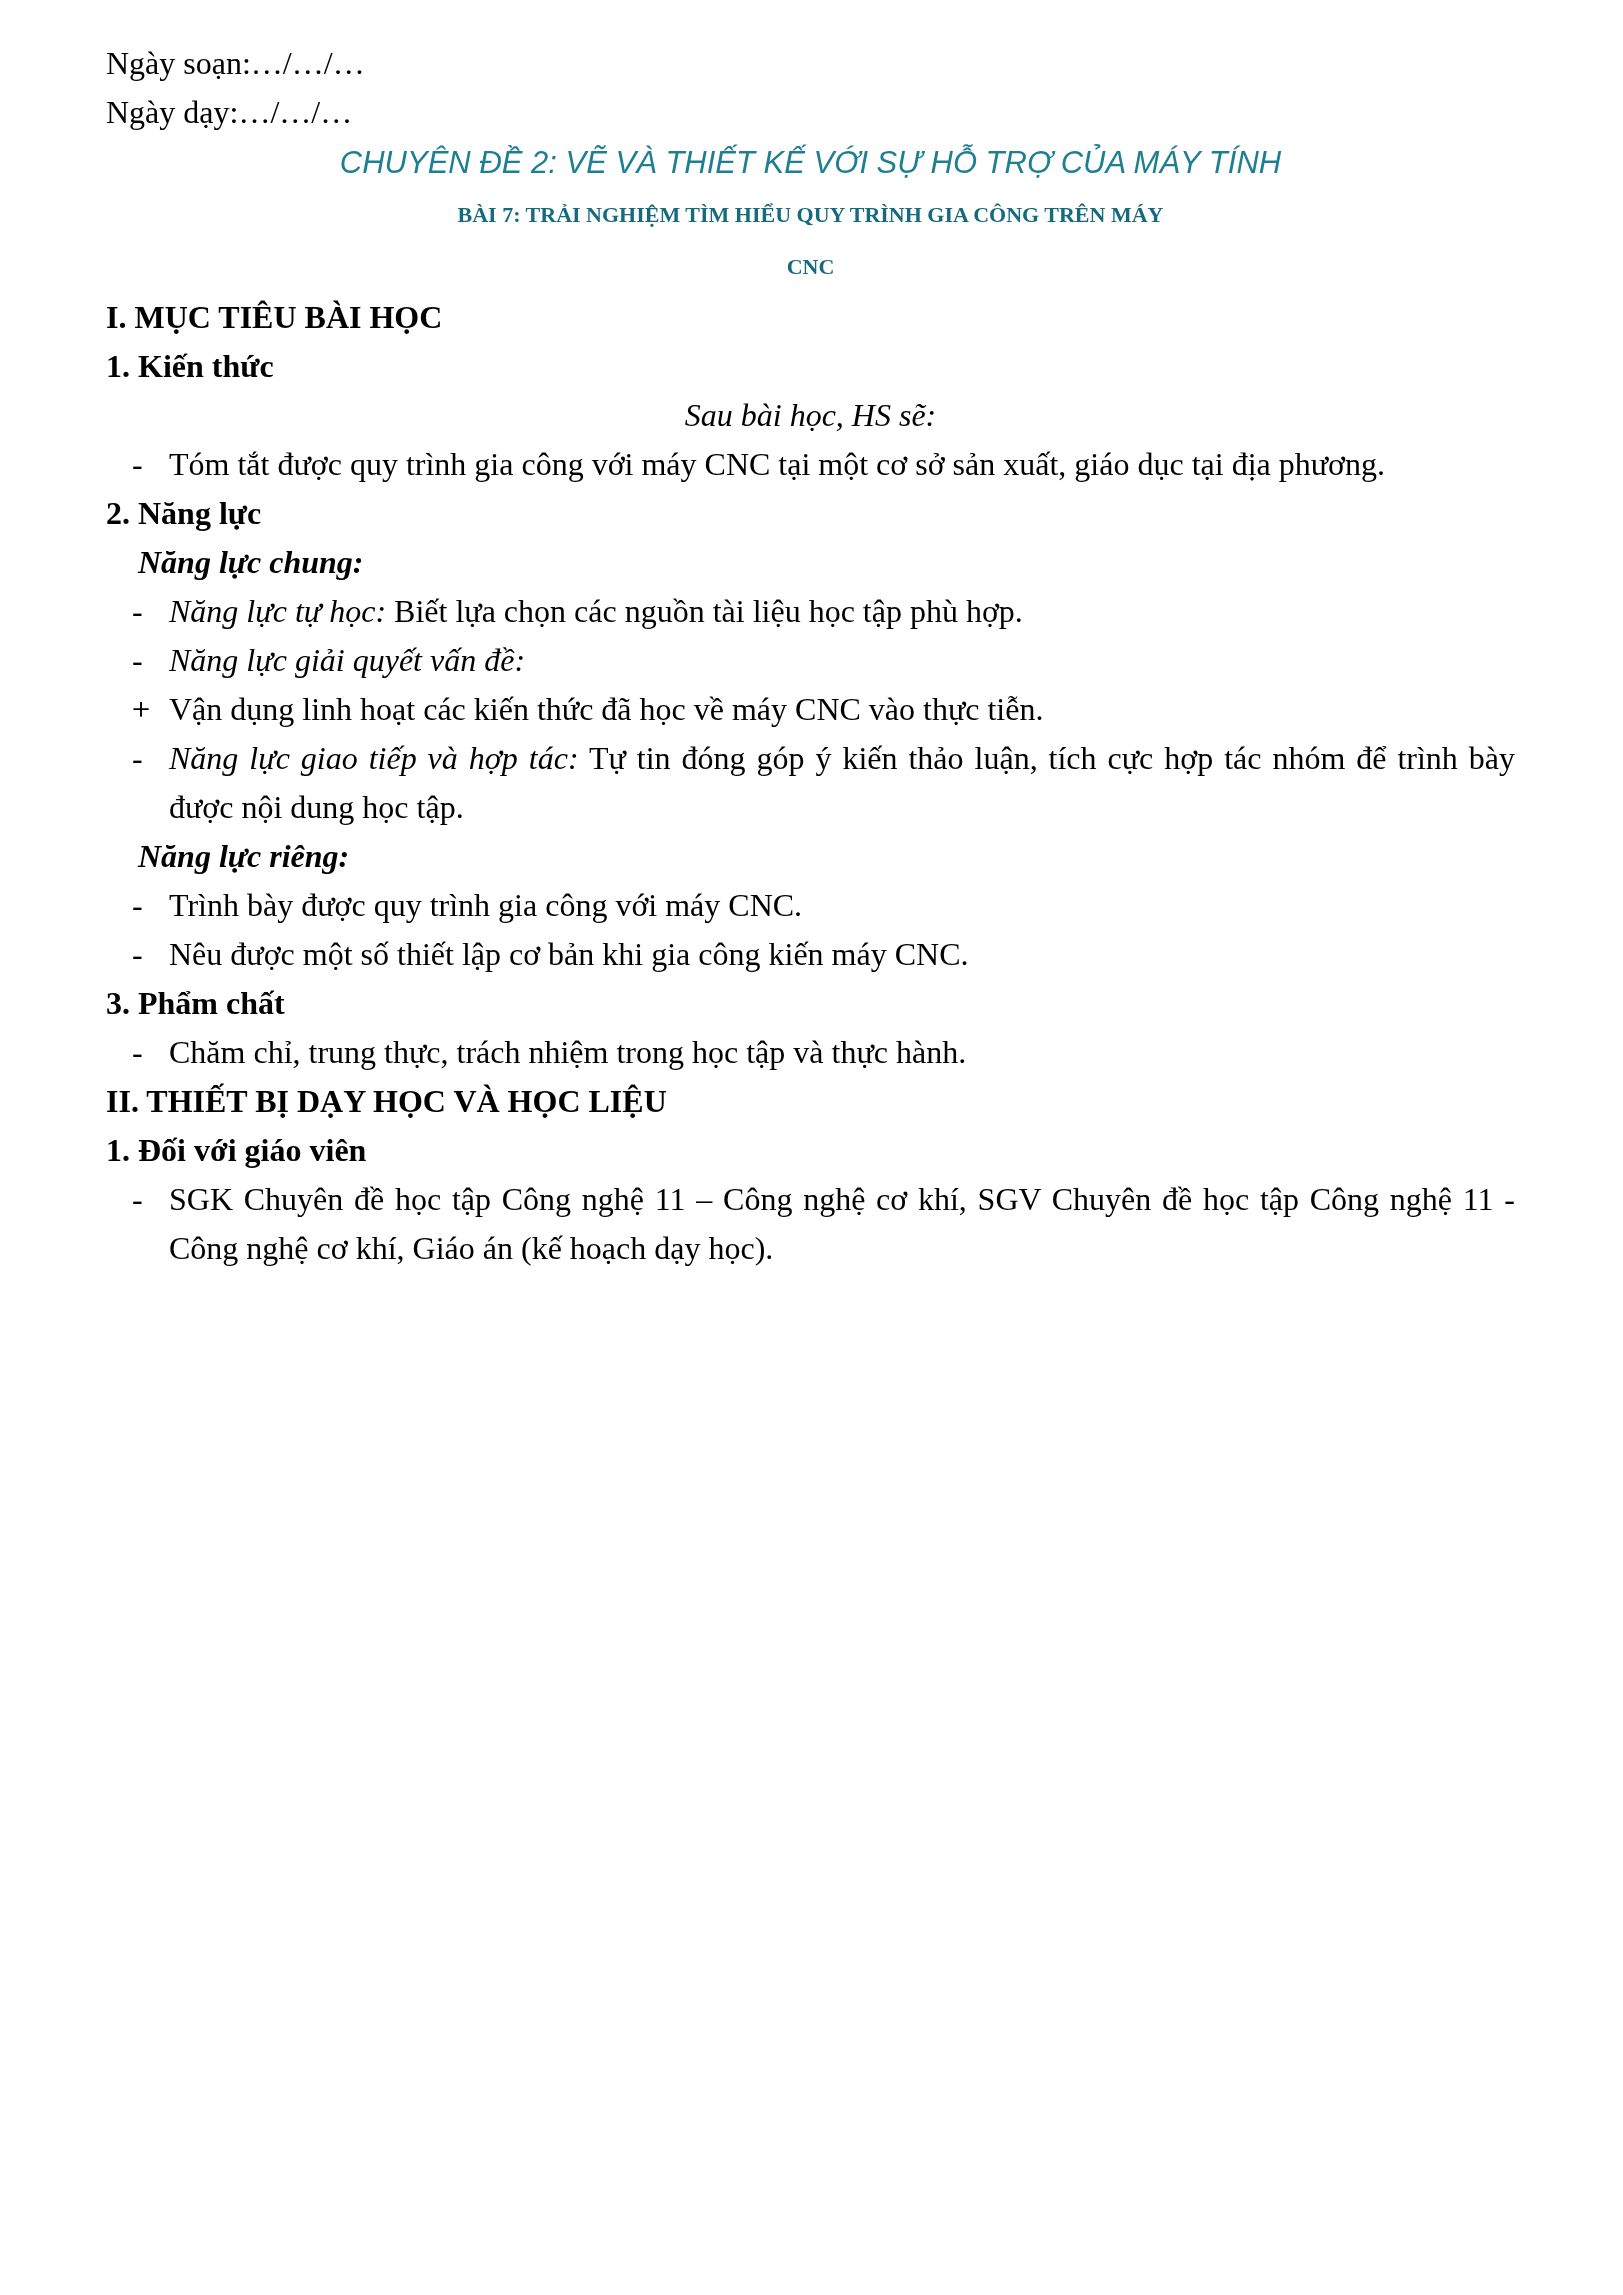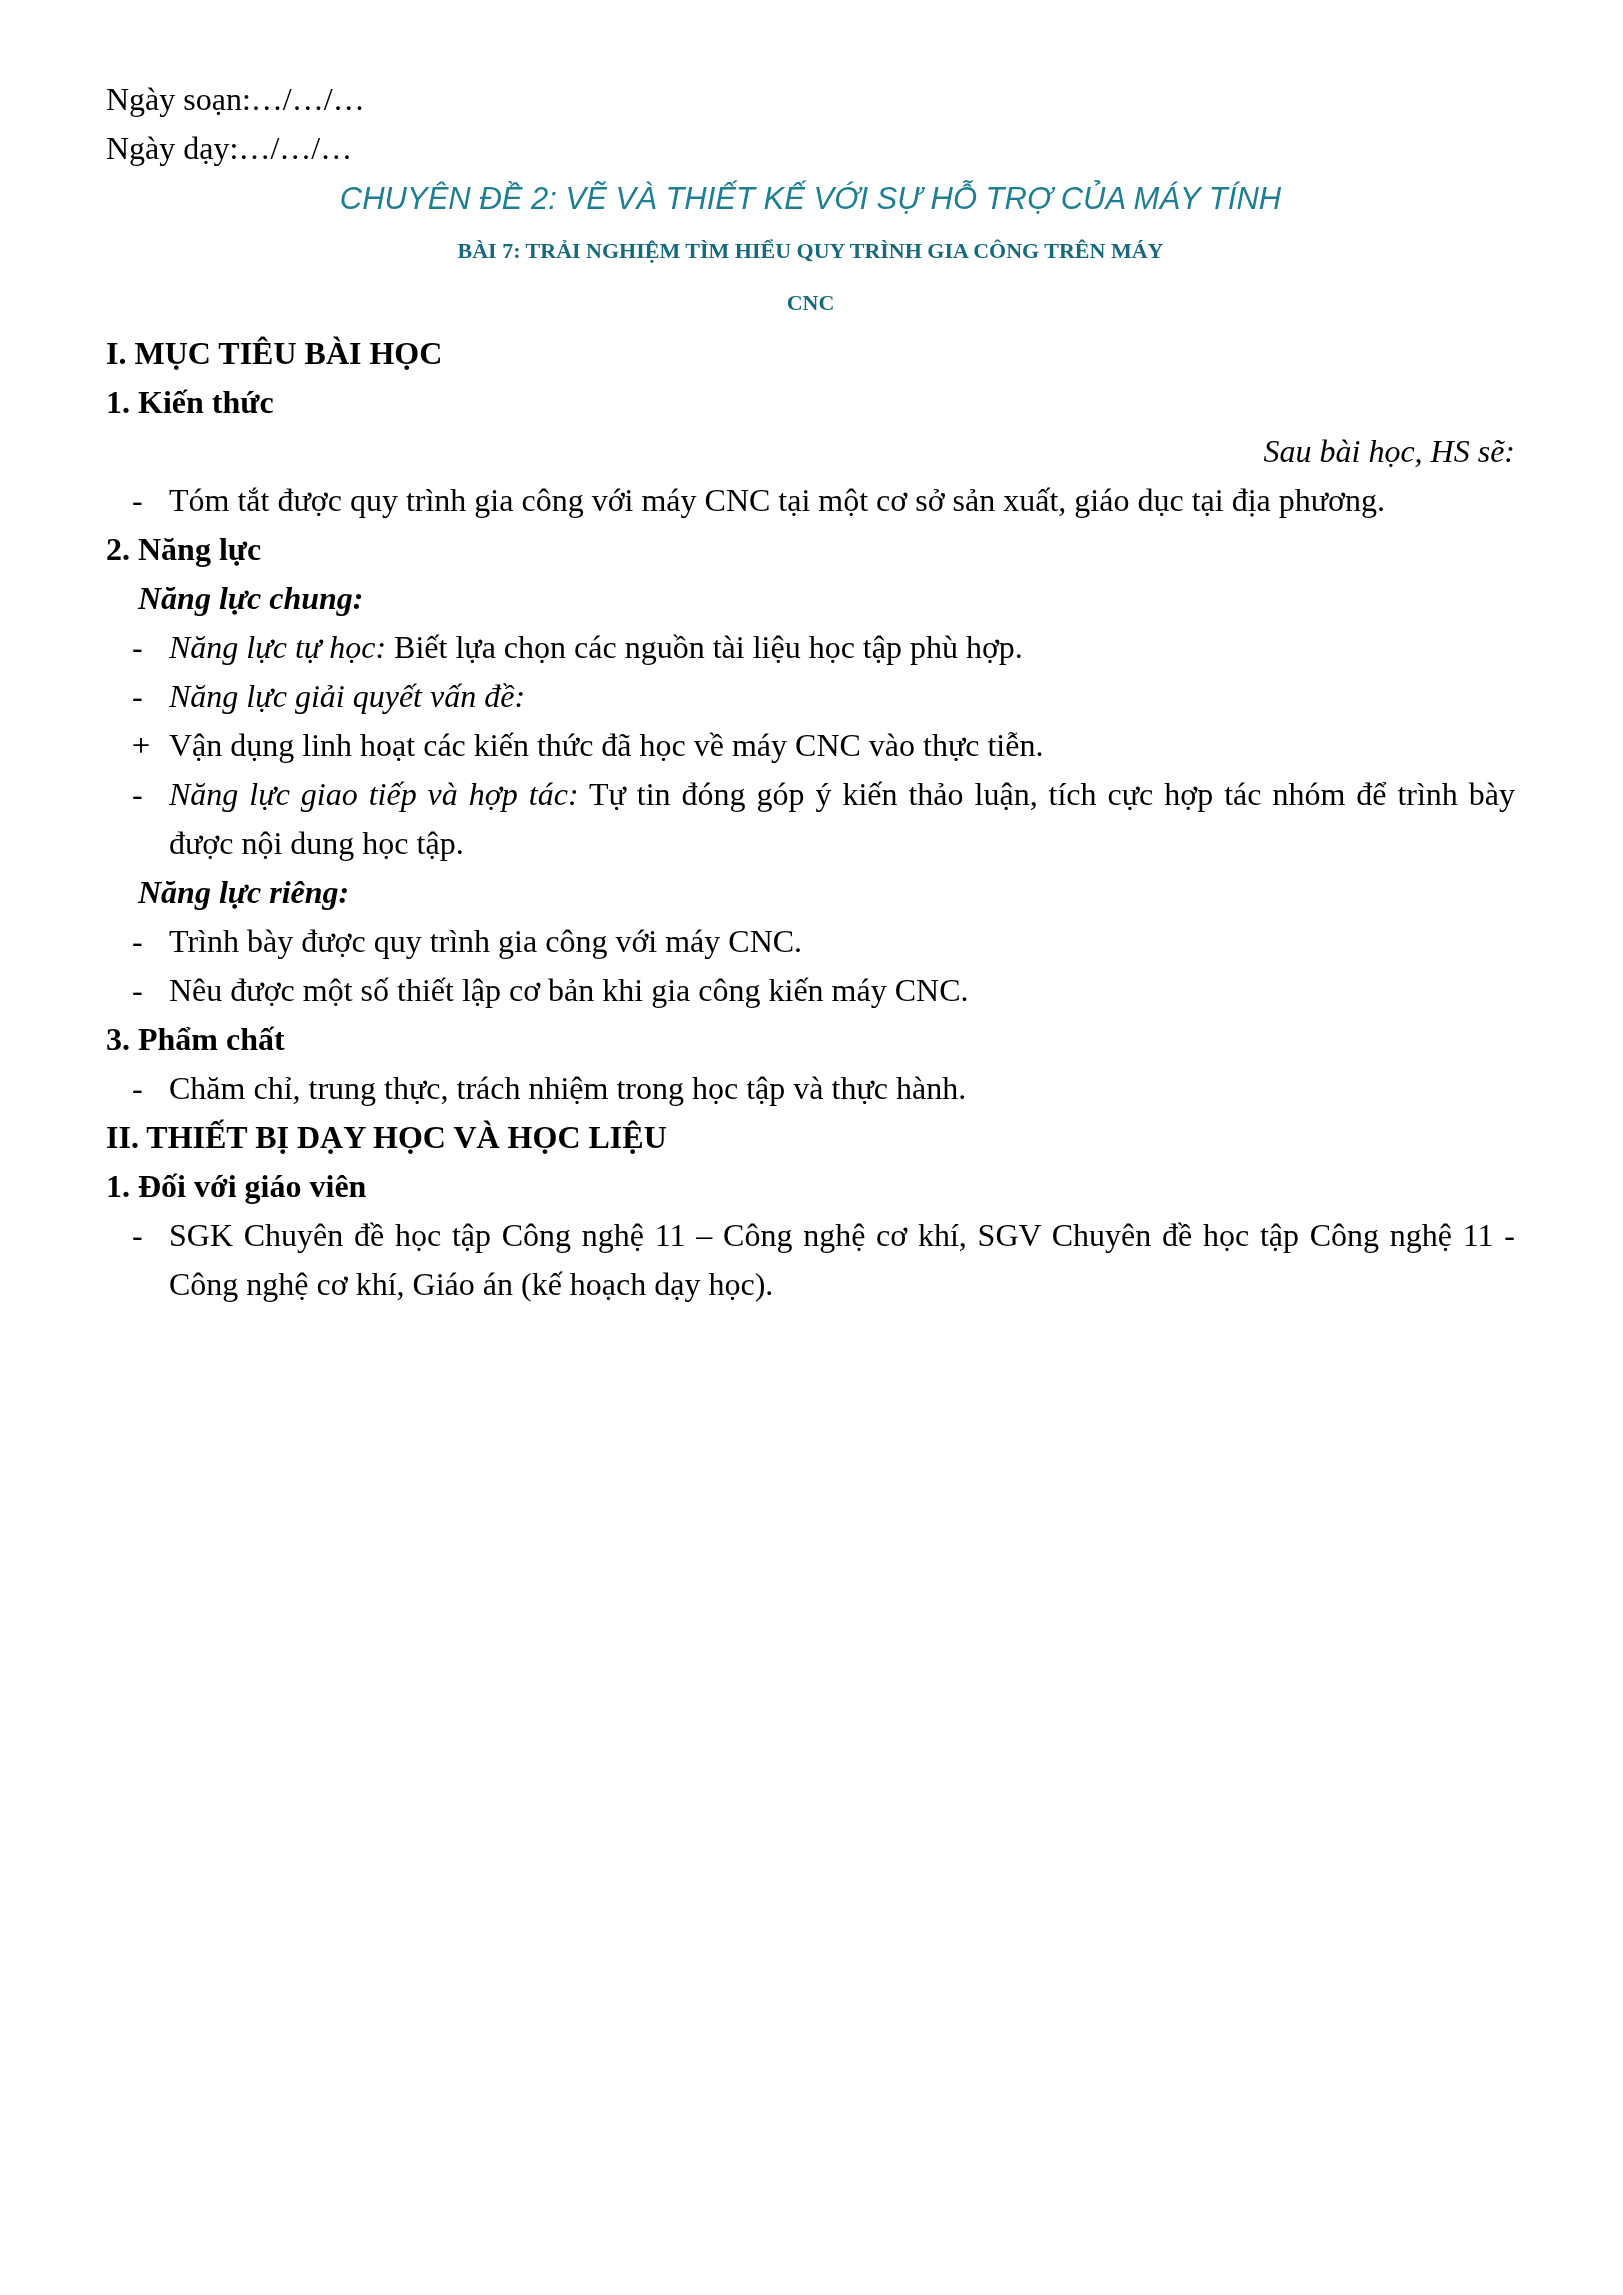--- a/index.html
+++ b/index.html
@@ -10,21 +10,21 @@
   html,body{background:#e9e9e9;}
   .page{
     width:1623px;
     height:2295px;
     margin:0 auto;
     background:#ffffff;
     color:#000;
     font-family:"Liberation Serif","DejaVu Serif",serif;
     font-size:32px;
     line-height:49px;
-    padding:75px 108px 0 106px;
+    padding:39px 108px 0 106px;
     overflow:hidden;
   }
   p{ text-align:justify; }
   .meta-line{ text-align:left; }
   .h-chapter{
     font-family:"Liberation Sans","DejaVu Sans",sans-serif;
     font-weight:400;
     font-size:31px;
     color:var(--chapter-teal);
     text-align:center;
@@ -35,21 +35,21 @@
     font-weight:bold;
     font-size:22px;
     color:var(--lesson-teal);
     text-align:center;
     line-height:52px;
   }
   .h-lesson .tline{ display:block; }
   .b{ font-weight:bold; text-align:left; }
   .i{ font-style:italic; }
   .bi{ font-weight:bold; font-style:italic; text-align:left;margin-left:32px; }
-  .intro-i{ font-style:italic; text-align:right; }
+  .intro-i{ font-style:italic; text-align:center; }
   .li{
     position:relative;
     padding-left:63px;
     text-align:justify;
   }
   .li .marker{
     position:absolute;
     left:26px;
     top:0;
     font-style:normal;

